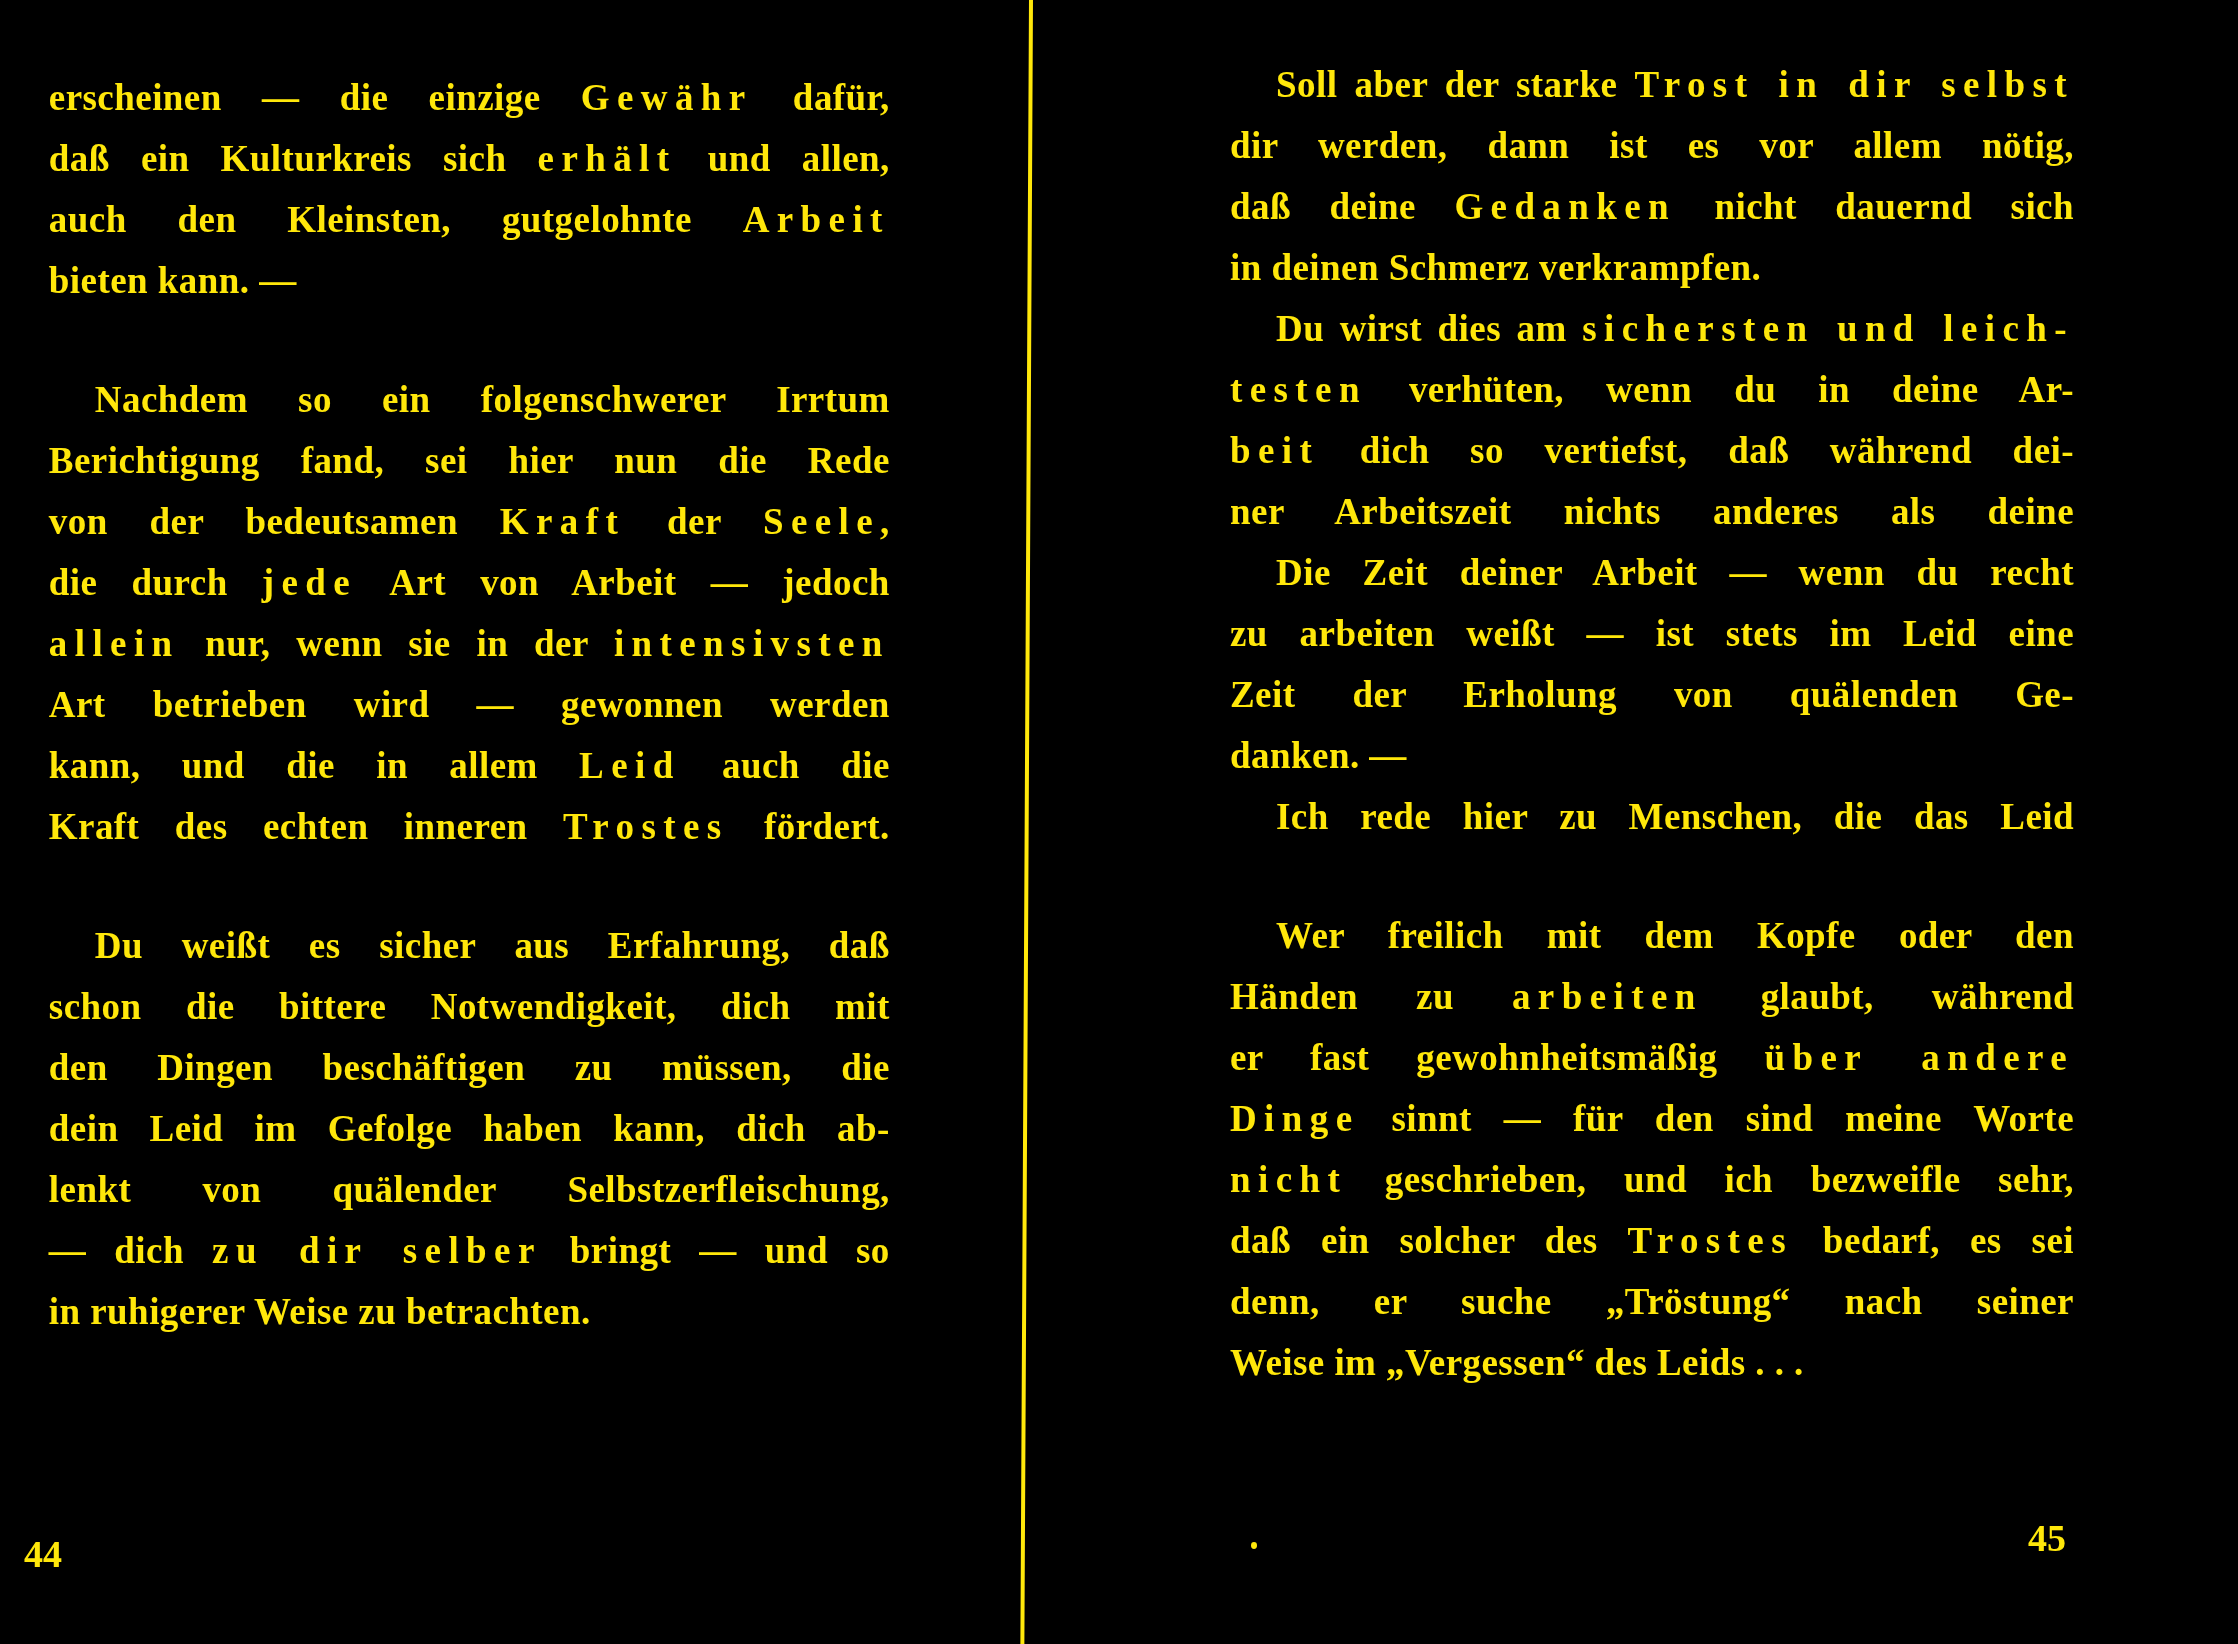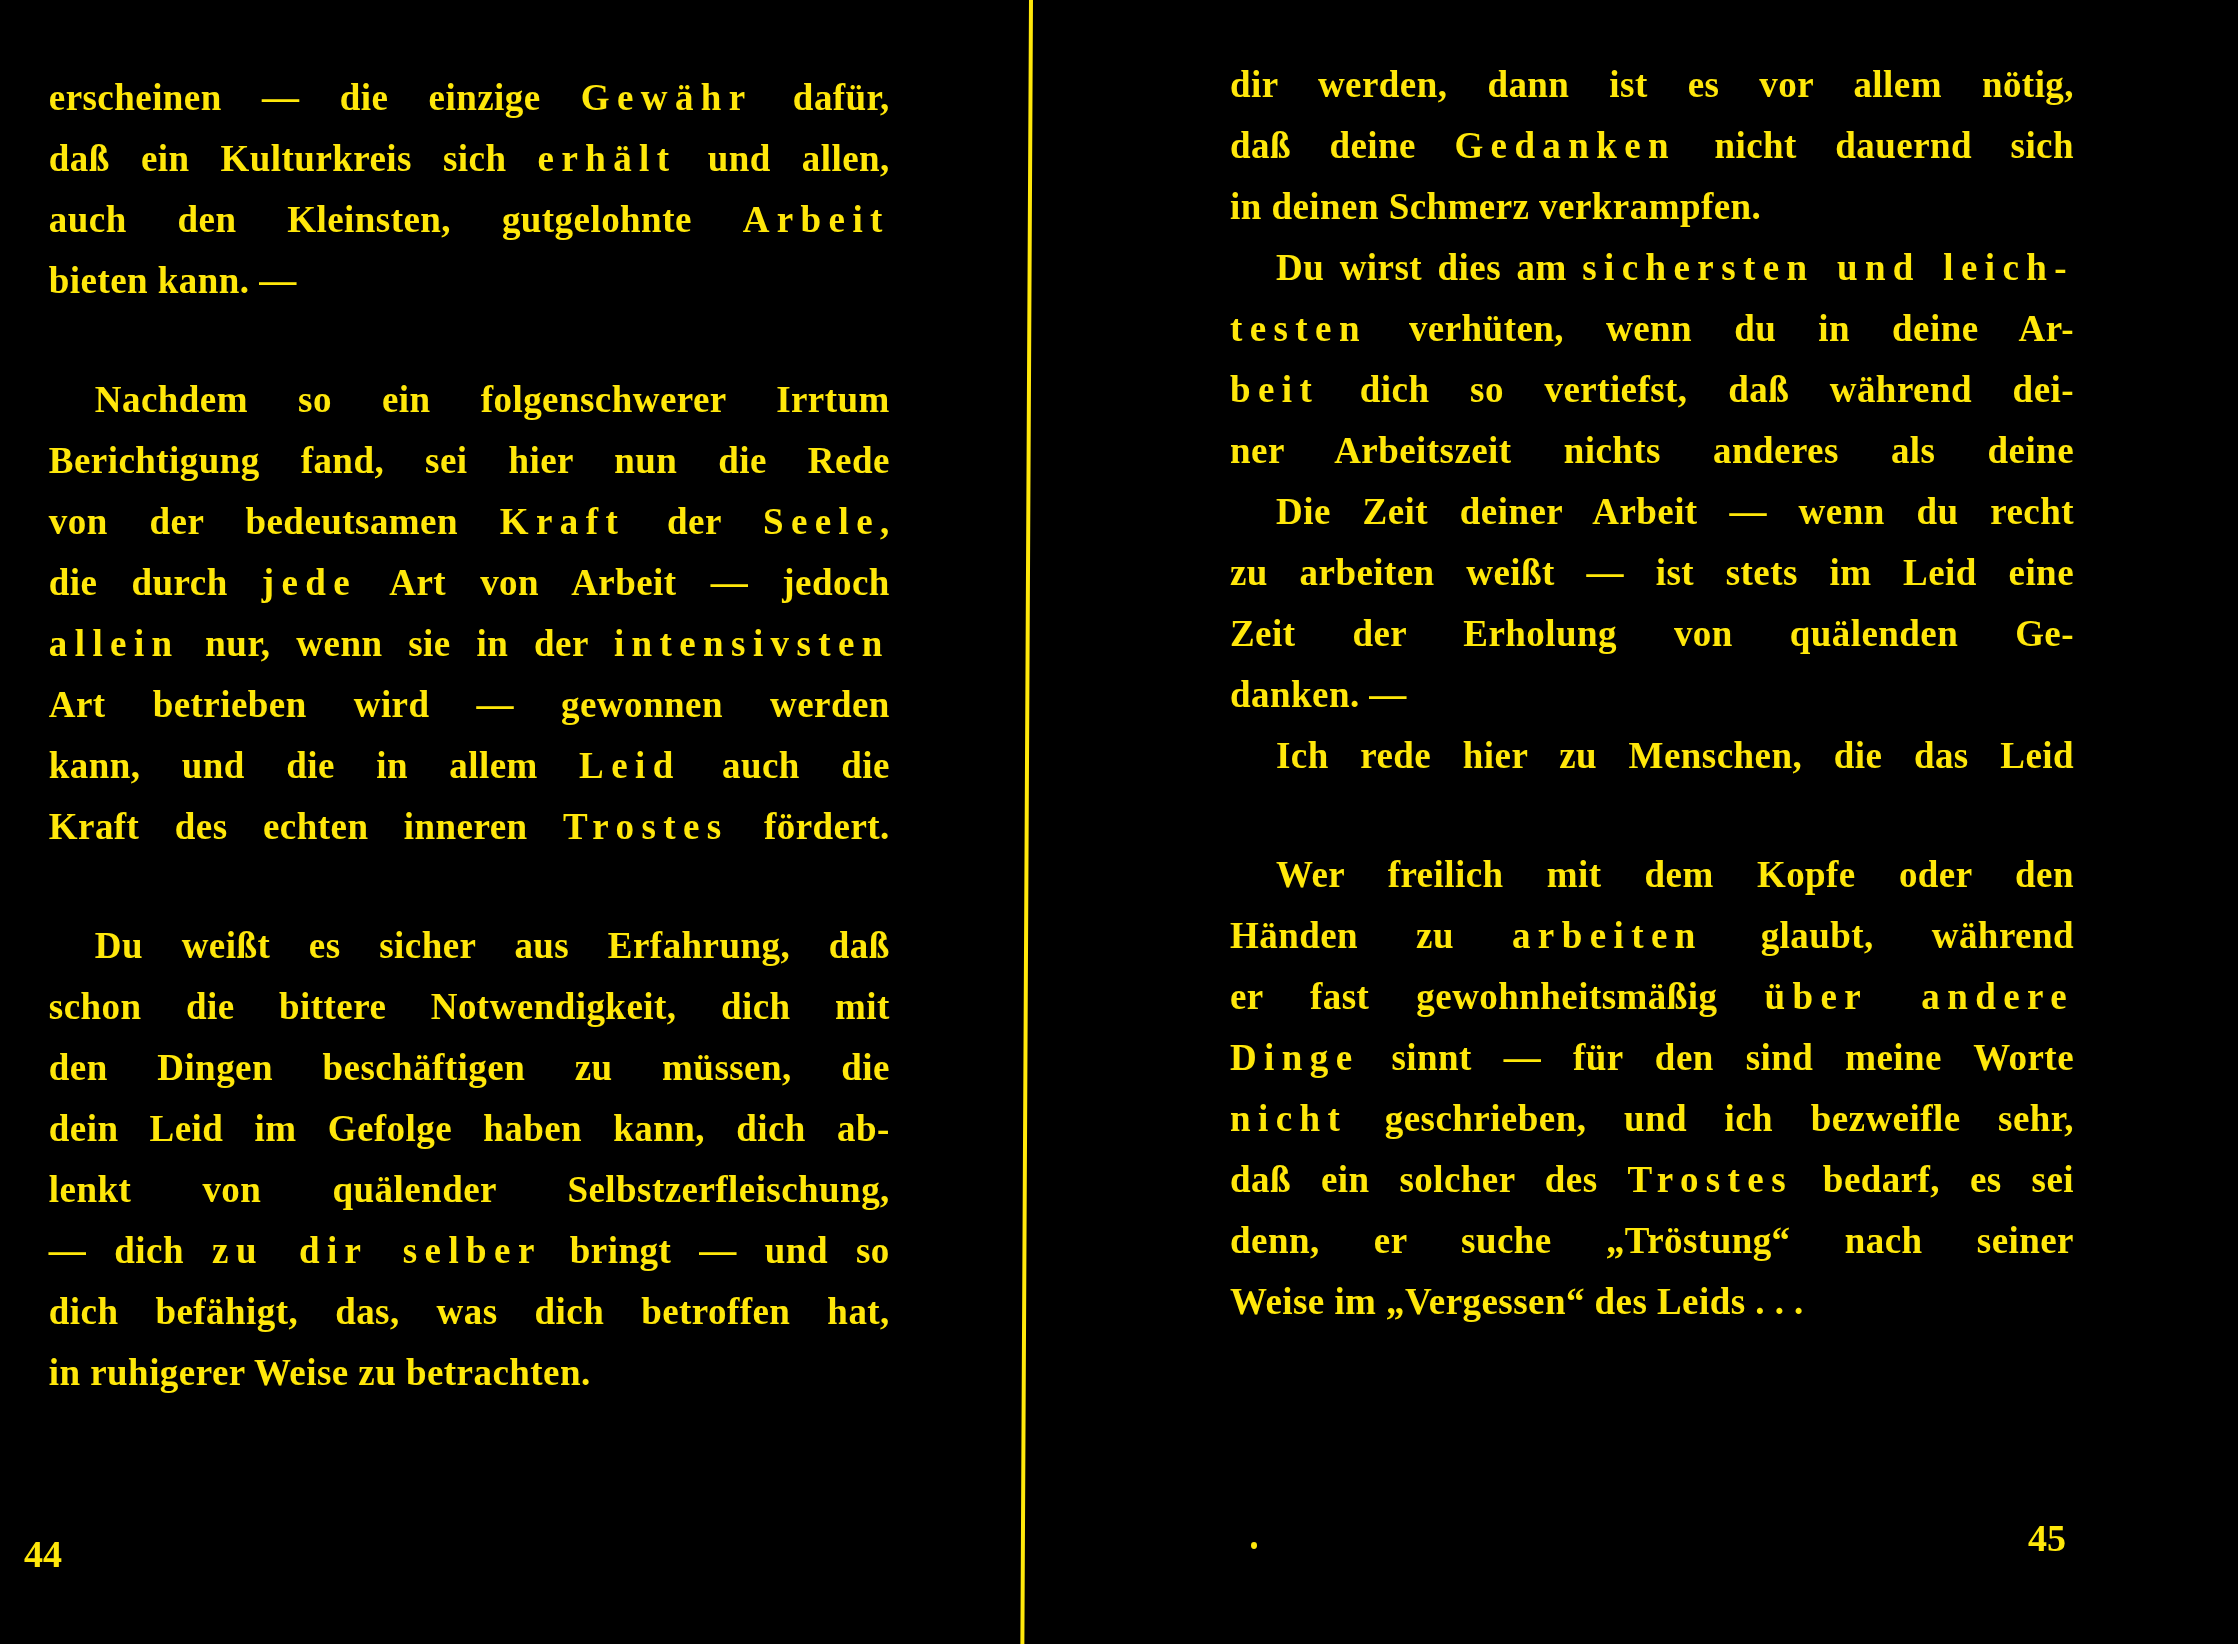--- a/index.html
+++ b/index.html
@@ -76,29 +76,29 @@
         <div class="line"><span>kann, und die in allem </span><span class="sp">Leid</span><span> auch die</span></div>
         <div class="line"><span>Kraft des echten inneren </span><span class="sp">Trostes</span><span> fördert.</span></div>
       </div>
       <div class="para gap-before">
         <div class="line indent"><span>Du weißt es sicher aus Erfahrung, daß</span></div>
         <div class="line"><span>schon die bittere Notwendigkeit, dich mit</span></div>
         <div class="line"><span>den Dingen beschäftigen zu müssen, die</span></div>
         <div class="line"><span>dein Leid im Gefolge haben kann, dich ab-</span></div>
         <div class="line"><span>lenkt von quälender Selbstzerfleischung,</span></div>
         <div class="line"><span>— dich </span><span class="sp">zu dir selber</span><span> bringt — und so</span></div>
-        <div class="line"><span>dich befähigt, das, was dich betroffen hat,</span></div>
         <div class="line nojust"><span>in ruhigerer Weise zu betrachten.</span></div>
       </div>
     </section>
 
   <div id="gutter-line"></div>
 
   <section class="page" id="right-page">
       <div class="para">
+        <div class="line indent"><span>Soll aber der starke </span><span class="sp">Trost in dir selbst</span></div>
         <div class="line"><span>dir werden, dann ist es vor allem nötig,</span></div>
         <div class="line"><span>daß deine </span><span class="sp">Gedanken</span><span> nicht dauernd sich</span></div>
         <div class="line nojust"><span>in deinen Schmerz verkrampfen.</span></div>
       </div>
       <div class="para">
         <div class="line indent"><span>Du wirst dies am </span><span class="sp">sichersten und leich-</span></div>
         <div class="line"><span class="sp">testen</span><span> verhüten, wenn du in deine Ar-</span></div>
         <div class="line"><span class="sp">beit</span><span> dich so vertiefst, daß während dei-</span></div>
         <div class="line"><span>ner Arbeitszeit nichts anderes als deine</span></div>
       </div>

